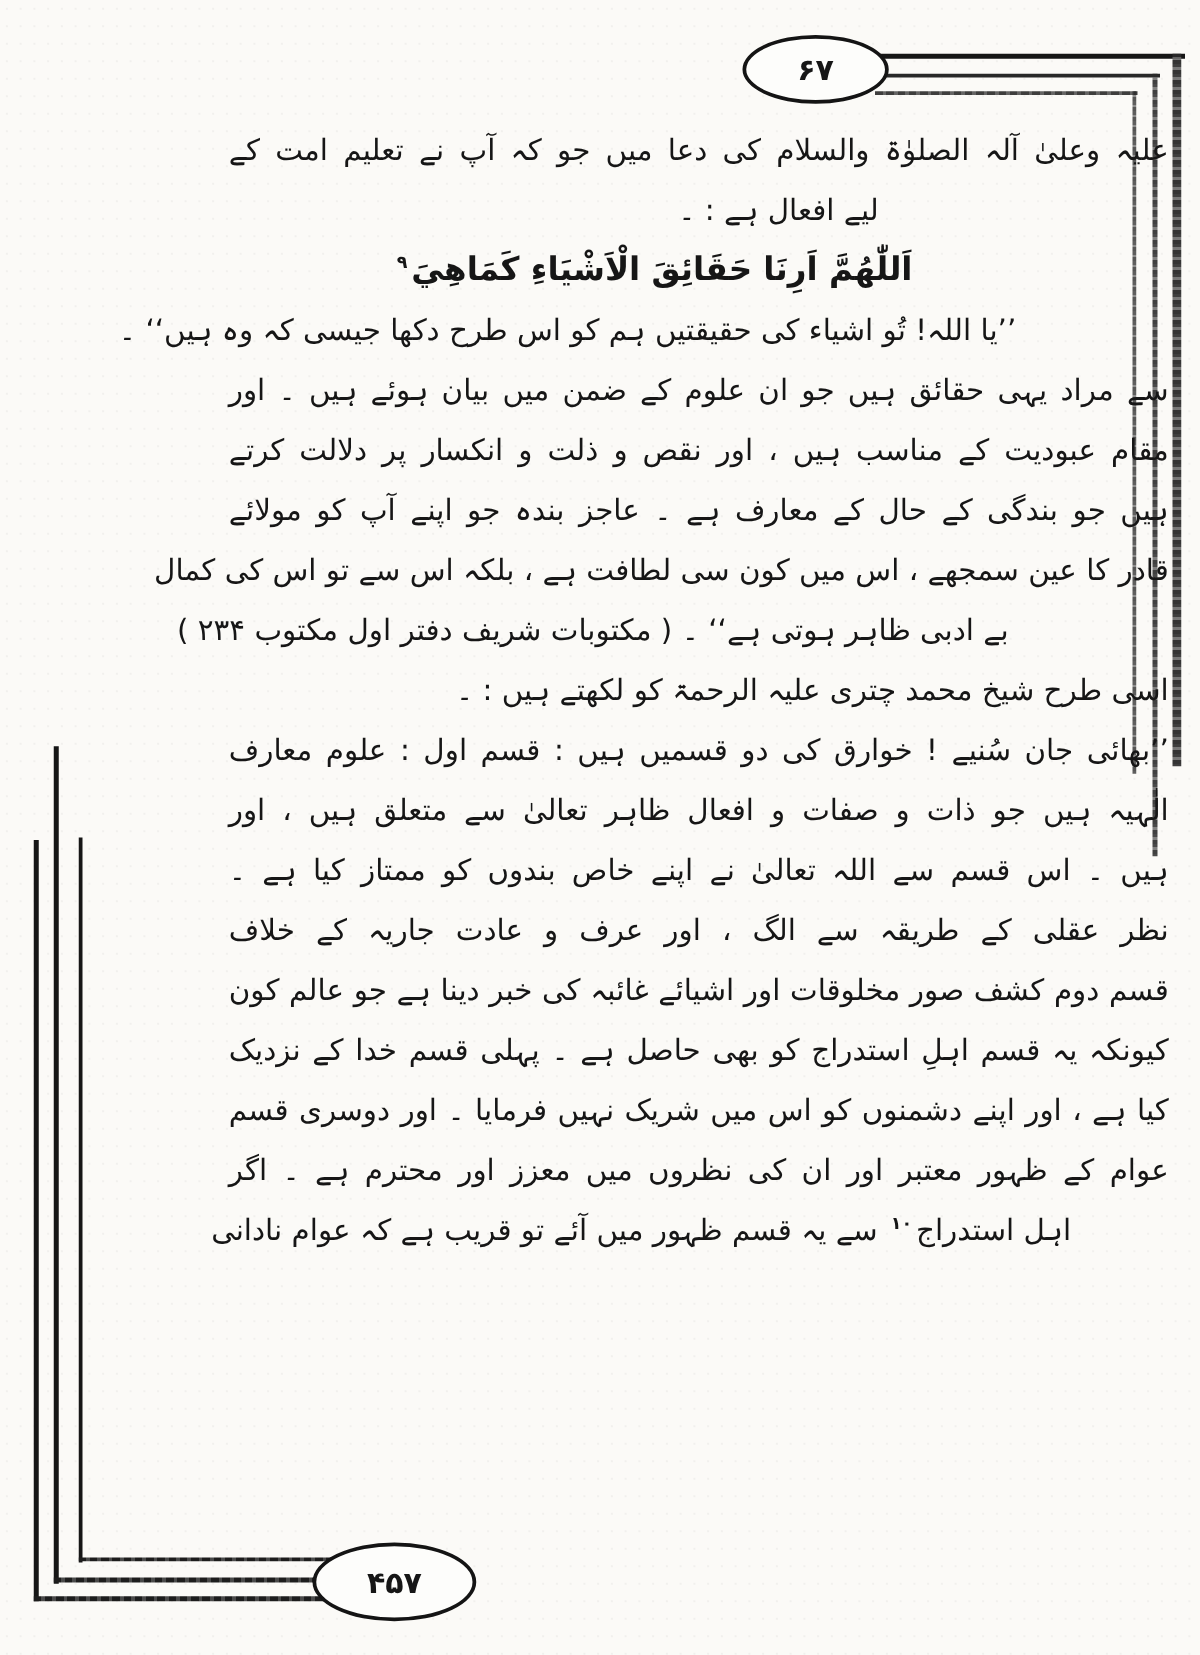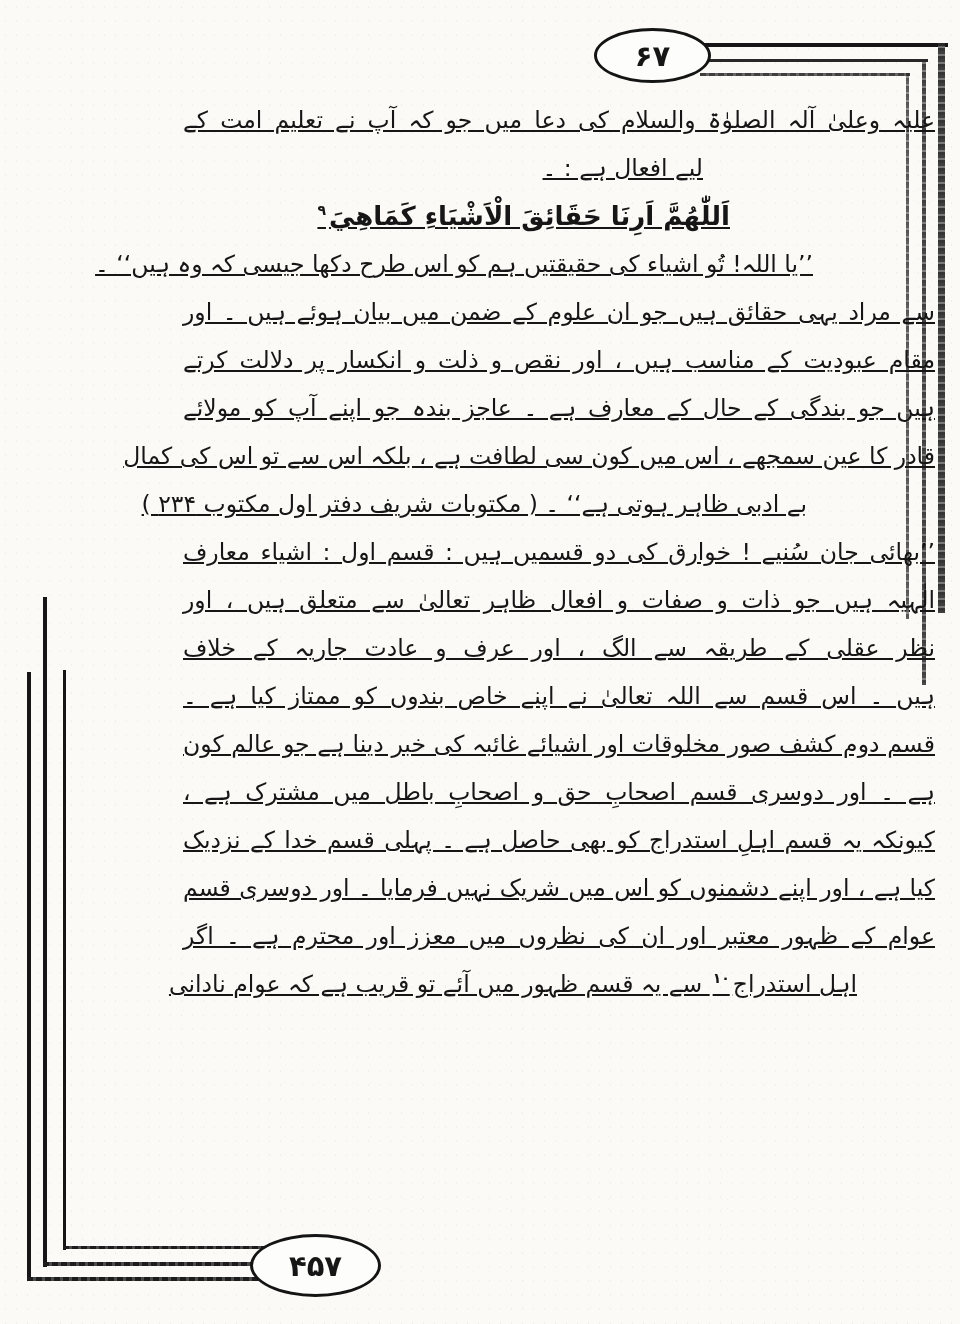--- a/index.html
+++ b/index.html
@@ -21,31 +21,30 @@
     background:repeating-linear-gradient(180deg,#2a2a2a 0 3px,#6a6a6a 3px 5px,#1f1f1f 5px 8px);
   }
   .grainh{
     background:repeating-linear-gradient(90deg,#1d1d1d 0 6px,#4a4a4a 6px 9px);
   }
   .oval{
     position:absolute;border:3.5px solid #141414;border-radius:50%;
     background:#fdfdfb;display:flex;align-items:center;justify-content:center;
     z-index:5;
   }
-  .oval span{font-size:29px;font-weight:bold;letter-spacing:2px;}
+  .oval span{font-size:24px;font-weight:bold;letter-spacing:2px;}
   
   #text-block{
     position:absolute;top:96px;left:183px;right:25px;
     direction:rtl;
   }
   .line{
     font-size:23.5px;height:48px;line-height:48px;
     text-align:justify;text-align-last:justify;
     white-space:nowrap;
-    text-decoration:underline;
   }
   .line.v-continuation{padding-left:0;padding-right:232px;text-align-last:right;}
   .line.v-arabic-dua{
     padding-right:205px;padding-left:225px;text-align-last:center;
     font-weight:bold;font-size:26px;
   }
   .line.v-quote-open{padding-right:122px;padding-left:10px;text-align-last:right;}
   .line.v-citation{padding-right:128px;text-align-last:right;}
   .line.v-intro{text-align-last:right;}
   .line.v-last{padding-right:78px;text-align-last:right;}
@@ -81,23 +80,23 @@
 <div id="text-block" dir="rtl">
     <div class="line">علیہ وعلیٰ آلہ الصلوٰۃ والسلام کی دعا میں جو کہ آپ نے تعلیم امت کے</div>
     <div class="line v-continuation">لیے افعال ہے : ۔</div>
     <div class="line v-arabic-dua">اَللّٰهُمَّ اَرِنَا حَقَائِقَ الْاَشْيَاءِ كَمَاهِيَ<sup>۹</sup></div>
     <div class="line v-quote-open">’’یا اللہ! تُو اشیاء کی حقیقتیں ہم کو اس طرح دکھا جیسی کہ وہ ہیں‘‘ ۔</div>
     <div class="line">سے مراد یہی حقائق ہیں جو ان علوم کے ضمن میں بیان ہوئے ہیں ۔ اور</div>
     <div class="line">مقام عبودیت کے مناسب ہیں ، اور نقص و ذلت و انکسار پر دلالت کرتے</div>
     <div class="line">ہیں جو بندگی کے حال کے معارف ہے ۔ عاجز بندہ جو اپنے آپ کو مولائے</div>
     <div class="line">قادر کا عین سمجھے ، اس میں کون سی لطافت ہے ، بلکہ اس سے تو اس کی کمال</div>
     <div class="line v-citation">بے ادبی ظاہر ہوتی ہے‘‘ ۔ ( مکتوبات شریف دفتر اول مکتوب ۲۳۴ )</div>
-    <div class="line">’’بھائی جان سُنیے ! خوارق کی دو قسمیں ہیں : قسم اول : اشیاء معارف</div>
+    <div class="line v-intro">اسی طرح شیخ محمد چتری علیہ الرحمۃ کو لکھتے ہیں : ۔</div>
+    <div class="line">’’بھائی جان سُنیے ! خوارق کی دو قسمیں ہیں : قسم اول : علوم معارف</div>
     <div class="line">الٰہیہ ہیں جو ذات و صفات و افعال ظاہر تعالیٰ سے متعلق ہیں ، اور</div>
+    <div class="line">ہیں ۔ اس قسم سے اللہ تعالیٰ نے اپنے خاص بندوں کو ممتاز کیا ہے ۔</div>
     <div class="line">نظر عقلی کے طریقہ سے الگ ، اور عرف و عادت جاریہ کے خلاف</div>
-    <div class="line">ہیں ۔ اس قسم سے اللہ تعالیٰ نے اپنے خاص بندوں کو ممتاز کیا ہے ۔</div>
     <div class="line">قسم دوم کشف صور مخلوقات اور اشیائے غائبہ کی خبر دینا ہے جو عالم کون</div>
-    <div class="line">ہے ۔ اور دوسری قسم اصحابِ حق و اصحابِ باطل میں مشترک ہے ،</div>
     <div class="line">کیونکہ یہ قسم اہلِ استدراج کو بھی حاصل ہے ۔ پہلی قسم خدا کے نزدیک</div>
     <div class="line">کیا ہے ، اور اپنے دشمنوں کو اس میں شریک نہیں فرمایا ۔ اور دوسری قسم</div>
     <div class="line">عوام کے ظہور معتبر اور ان کی نظروں میں معزز اور محترم ہے ۔ اگر</div>
     <div class="line v-last">اہل استدراج<sup>۱۰</sup> سے یہ قسم ظہور میں آئے تو قریب ہے کہ عوام نادانی</div>
   </div>
 
 </body></html>

